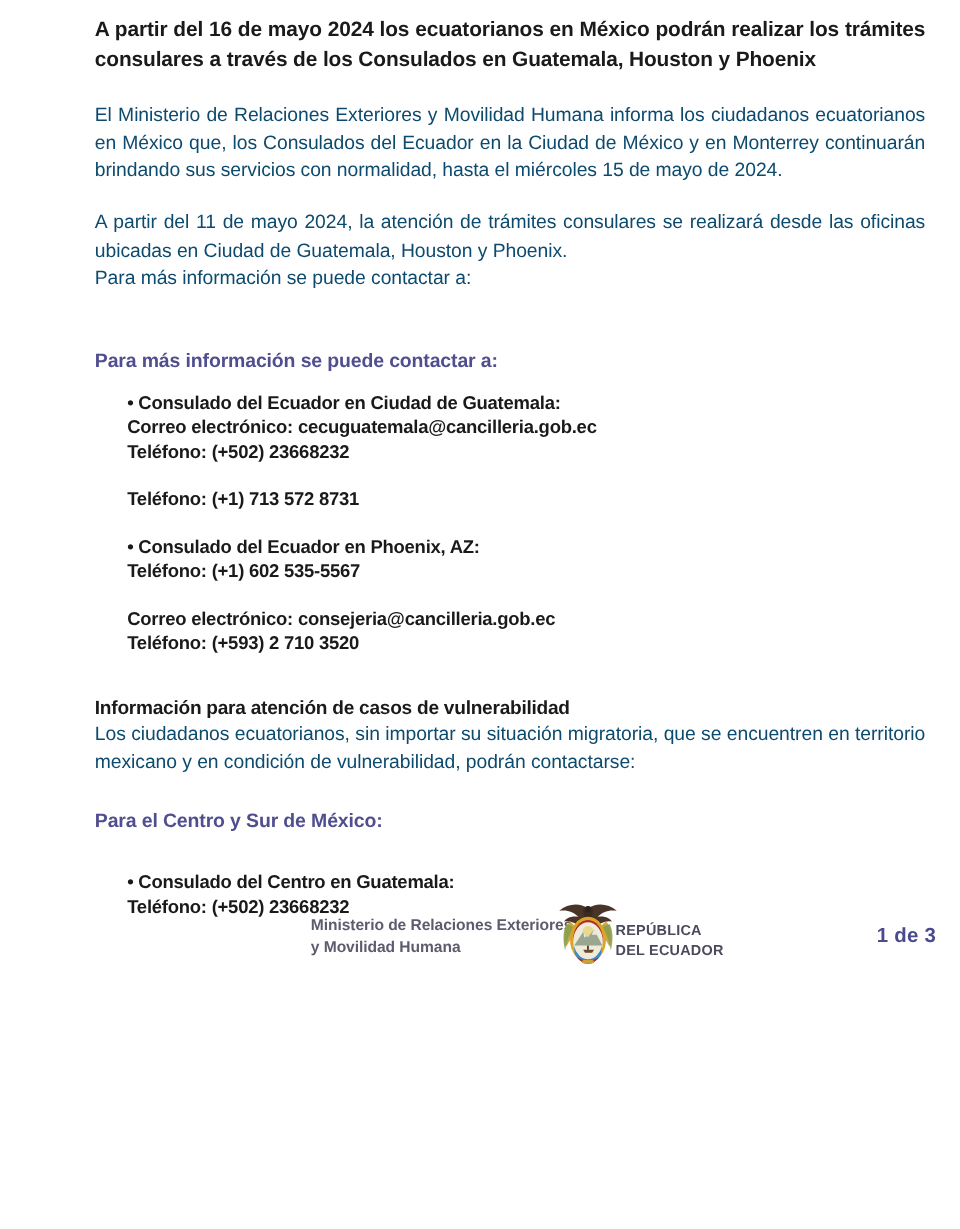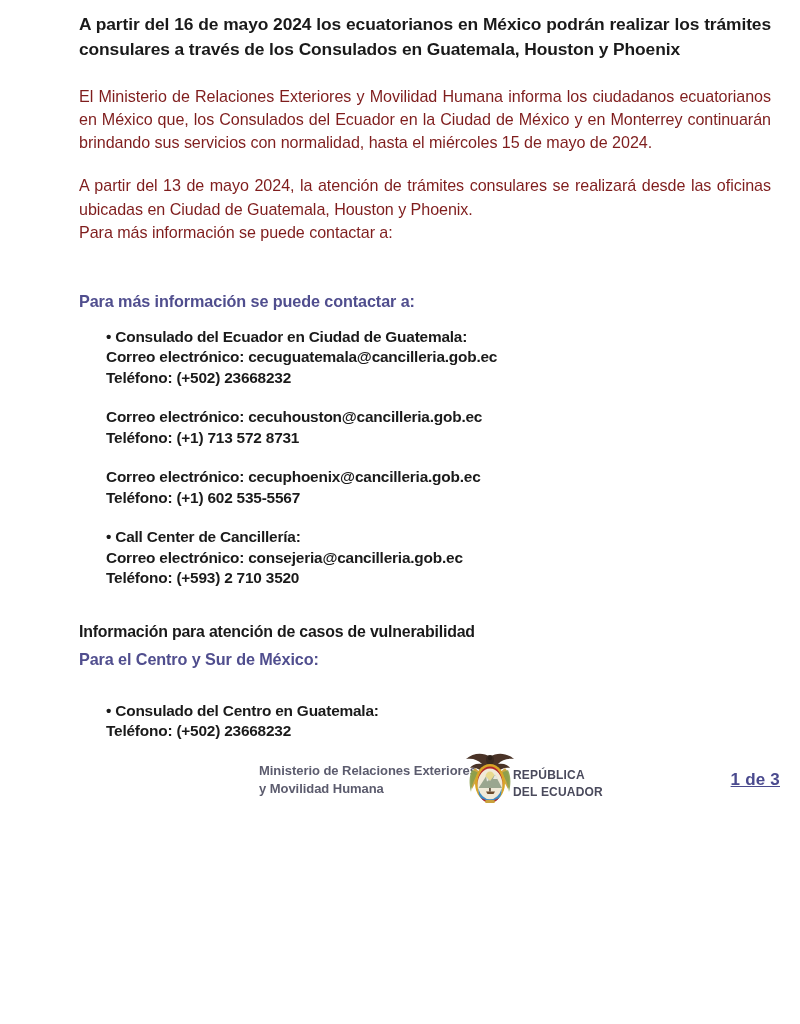--- a/index.html
+++ b/index.html
@@ -41,21 +41,21 @@
     color: #1a1a1a;
     text-align: justify;
     text-align-last: left;
     margin: 0 0 22px 0;
   }
 
   
   .para {
     font-size: 16.1px;
     line-height: 1.44;
-    color: #7f1d1d;
+    color: #0c4a6e;
     text-align: justify;
     text-align-last: left;
     letter-spacing: -0.05px;
     margin: 0 0 20px 0;
   }
   .para.tight { margin-bottom: 0; }
 
   .para-block { margin: 0 0 22px 0; }
   .para-block .para { margin-bottom: 0; }
 
@@ -139,74 +139,72 @@
     white-space: pre-line;
   }
   .footer-pagenum {
     position: absolute;
     right: 36px;
     top: 22px;
     font-size: 17px;
     font-weight: bold;
     color: #4a4a8e;
     letter-spacing: 0.2px;
-    text-decoration: underline;
   }
 </style>
 </head>
 <body>
 
 <div class="page">
 
   <div class="content">
 
     <h1 class="doc-title">A partir del 16 de mayo 2024 los ecuatorianos en México podrán realizar los trámites consulares a través de los Consulados en Guatemala, Houston y Phoenix</h1>
 
     <p class="para">El Ministerio de Relaciones Exteriores y Movilidad Humana informa los ciudadanos ecuatorianos en México que, los Consulados del Ecuador en la Ciudad de México y en Monterrey continuarán brindando sus servicios con normalidad, hasta el miércoles 15 de mayo de 2024.</p>
 
     <div class="para-block">
-      <p class="para tight">A partir del 13 de mayo 2024, la atención de trámites consulares se realizará desde las oficinas ubicadas en Ciudad de Guatemala, Houston y Phoenix.</p>
+      <p class="para tight">A partir del 11 de mayo 2024, la atención de trámites consulares se realizará desde las oficinas ubicadas en Ciudad de Guatemala, Houston y Phoenix.</p>
       <p class="para tight">Para más información se puede contactar a:</p>
     </div>
 
     <div class="spacer-lg"></div>
 
     <h2 class="purple-heading">Para más información se puede contactar a:</h2>
 
     <ul class="contact-list">
 
       <li class="contact-block">
         <span class="contact-line contact-name">Consulado del Ecuador en Ciudad de Guatemala:</span>
         <span class="contact-line">Correo electrónico: cecuguatemala@cancilleria.gob.ec</span>
         <span class="contact-line">Teléfono: (+502) 23668232</span>
       </li>
 
       <li class="contact-block">
-        <span class="contact-line">Correo electrónico: cecuhouston@cancilleria.gob.ec</span>
         <span class="contact-line">Teléfono: (+1) 713 572 8731</span>
       </li>
 
       <li class="contact-block">
-        <span class="contact-line">Correo electrónico: cecuphoenix@cancilleria.gob.ec</span>
+        <span class="contact-line contact-name">Consulado del Ecuador en Phoenix, AZ:</span>
         <span class="contact-line">Teléfono: (+1) 602 535-5567</span>
       </li>
 
       <li class="contact-block">
-        <span class="contact-line contact-name">Call Center de Cancillería:</span>
         <span class="contact-line">Correo electrónico: consejeria@cancilleria.gob.ec</span>
         <span class="contact-line">Teléfono: (+593) 2 710 3520</span>
       </li>
 
     </ul>
 
     <div class="spacer-lg"></div>
     <div class="spacer-sm"></div>
 
     <h2 class="sub-heading">Información para atención de casos de vulnerabilidad</h2>
 
+    <p class="para">Los ciudadanos ecuatorianos, sin importar su situación migratoria, que se encuentren en territorio mexicano y en condición de vulnerabilidad, podrán contactarse:</p>
 
     <div class="spacer-sm"></div>
 
     <h2 class="purple-heading">Para el Centro y Sur de México:</h2>
 
     <div class="spacer-md"></div>
 
     <ul class="contact-list">
       <li class="contact-block">
         <span class="contact-line contact-name">Consulado del Centro en Guatemala:</span>

